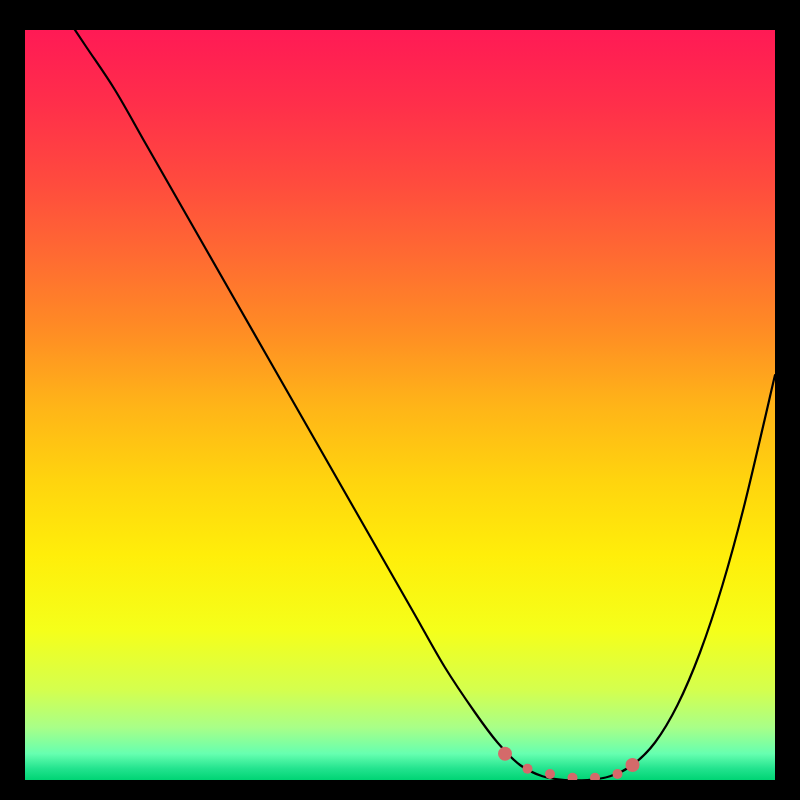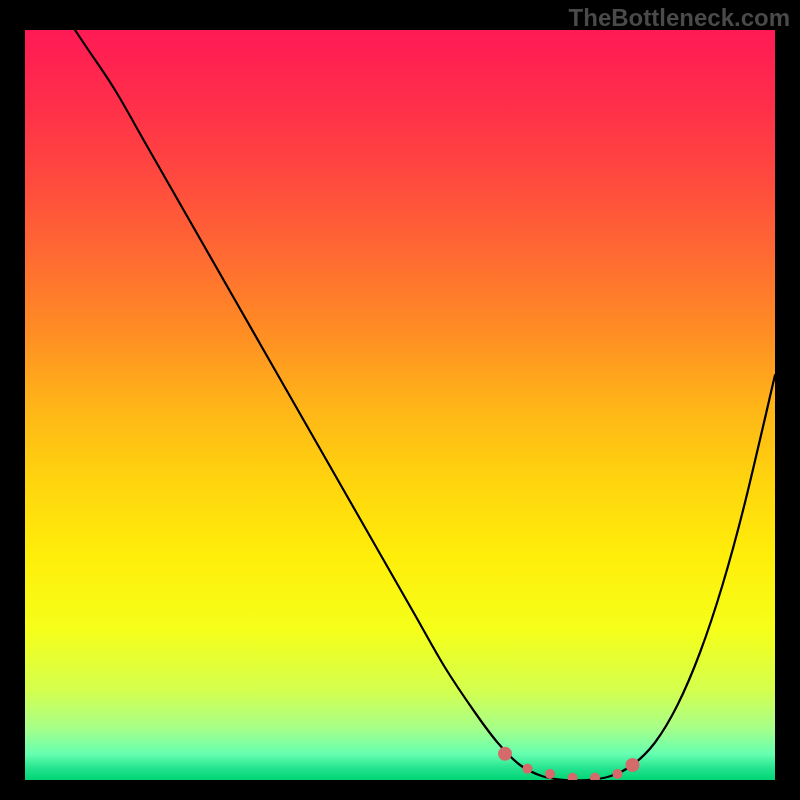--- a/index.html
+++ b/index.html
@@ -38,21 +38,20 @@
     overflow: hidden;
   }
   svg {
     display: block;
   }
 </style>
 </head>
 <body>
 
 <div class="frame">
-  <div class="watermark">TheBottleneck.com</div>
   <div class="plot">
     <svg id="chart-svg" width="750" height="750" viewBox="0 0 750 750" preserveAspectRatio="none">
       <defs>
         <linearGradient id="bg-grad" x1="0" y1="0" x2="0" y2="1">
             <stop offset="0%" stop-color="#ff1a55"></stop>
             <stop offset="10%" stop-color="#ff2f4a"></stop>
             <stop offset="20%" stop-color="#ff4a3e"></stop>
             <stop offset="30%" stop-color="#ff6a32"></stop>
             <stop offset="40%" stop-color="#ff8c24"></stop>
             <stop offset="50%" stop-color="#ffb418"></stop>

